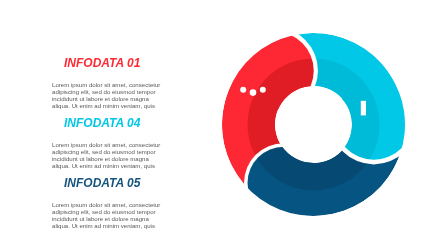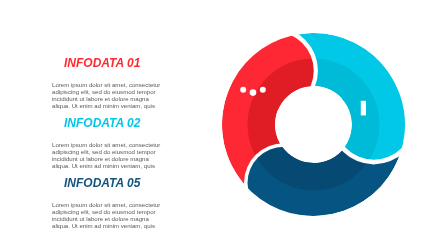--- a/index.html
+++ b/index.html
@@ -17,21 +17,21 @@
 <body>
 
 <div class="page">
 
   <div class="text-col">
     <div class="block b1">
       <p class="title t1">INFODATA 01</p>
       <p class="body">Lorem ipsum dolor sit amet, consectetur adipiscing elit, sed do eiusmod tempor incididunt ut labore et dolore magna aliqua. Ut enim ad minim veniam, quis</p>
     </div>
     <div class="block b2">
-      <p class="title t2">INFODATA 02</p>
+      <p class="title t2">INFODATA 04</p>
       <p class="body">Lorem ipsum dolor sit amet, consectetur adipiscing elit, sed do eiusmod tempor incididunt ut labore et dolore magna aliqua. Ut enim ad minim veniam, quis</p>
     </div>
     <div class="block b3">
       <p class="title t3">INFODATA 05</p>
       <p class="body">Lorem ipsum dolor sit amet, consectetur adipiscing elit, sed do eiusmod tempor incididunt ut labore et dolore magna aliqua. Ut enim ad minim veniam, quis</p>
     </div>
   </div>
 
   <svg class="donut" width="444" height="250" viewBox="0 0 444 250">
     <defs>

